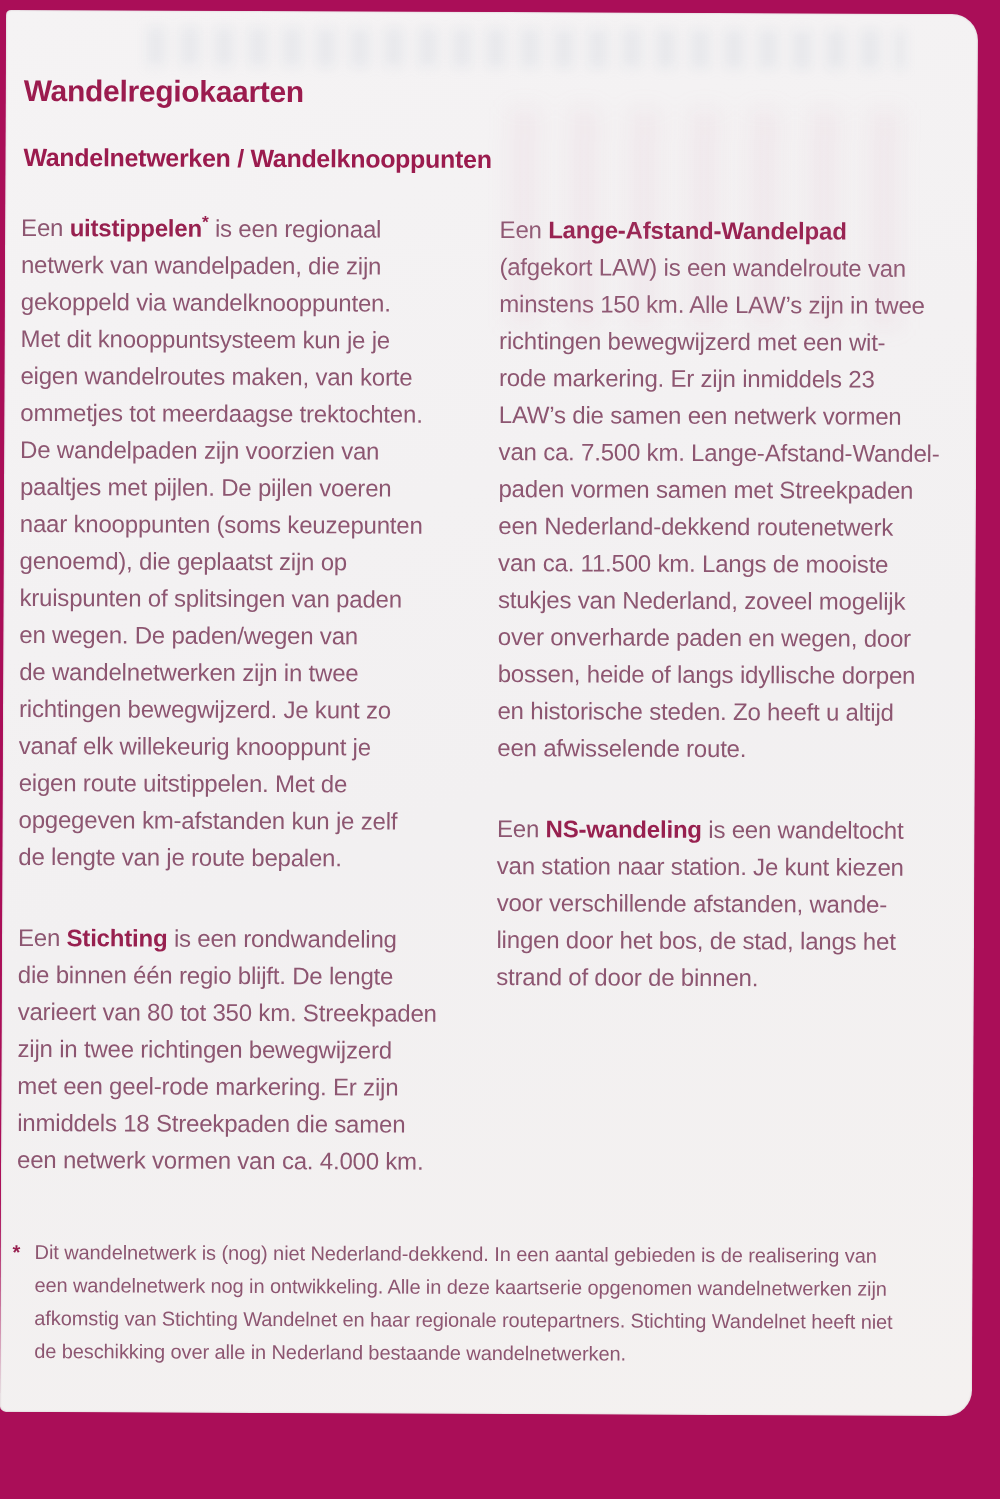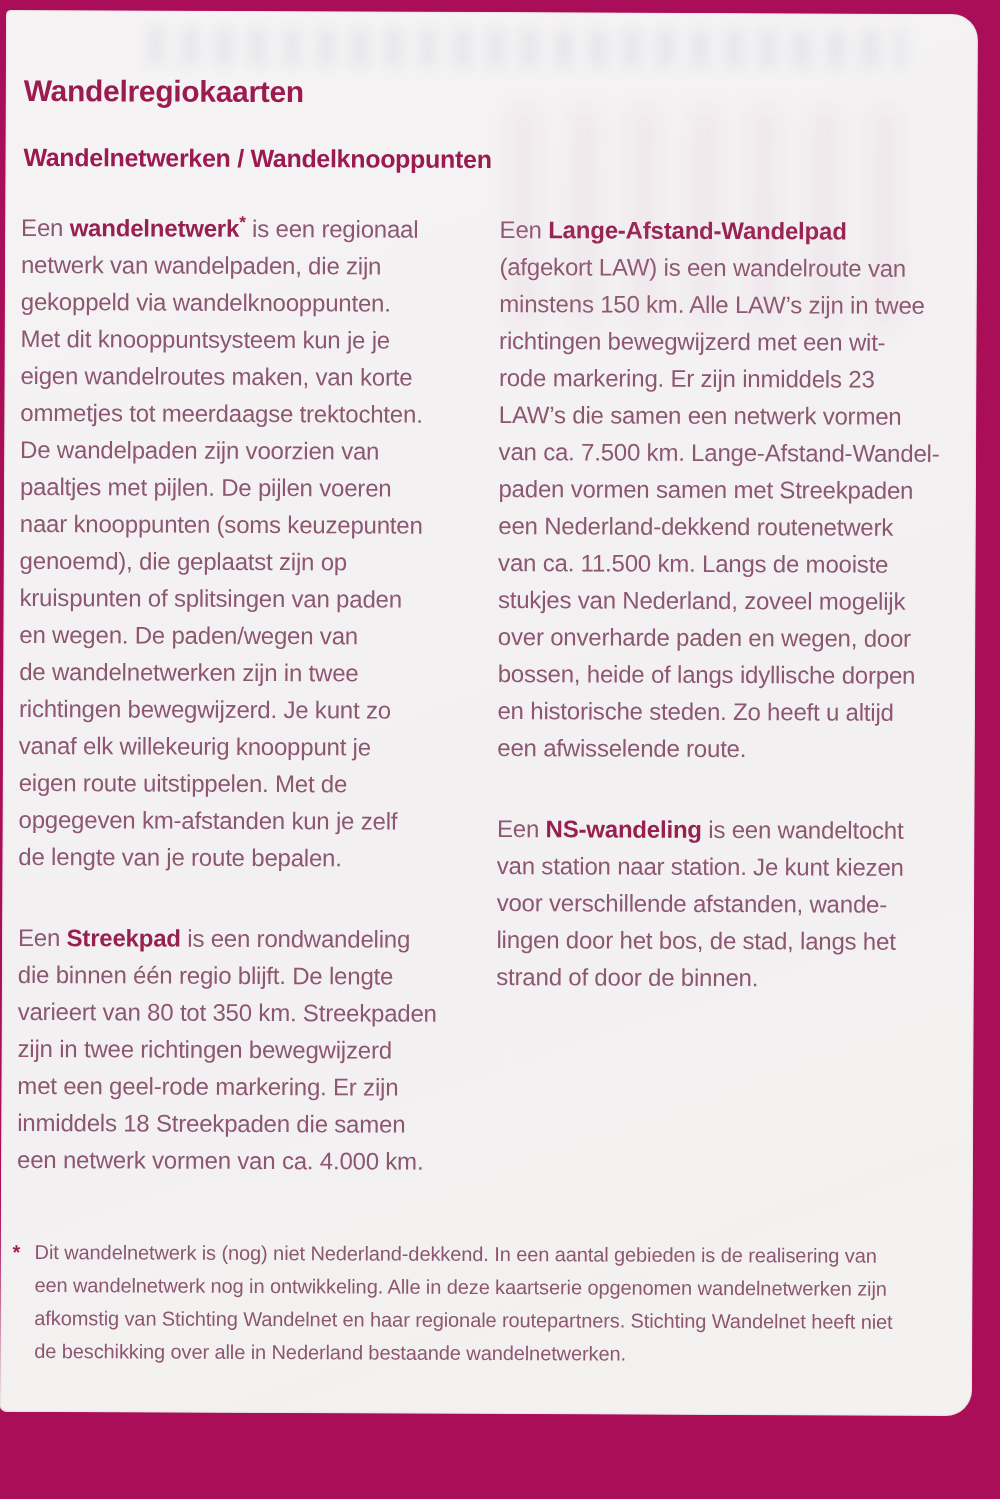--- a/index.html
+++ b/index.html
@@ -107,39 +107,39 @@
 
   <div class="bleed-top"></div>
   <div class="bleed-right"></div>
 
   <h1 class="title">Wandelregiokaarten</h1>
 
   <h2 class="subtitle">Wandelnetwerken / Wandelknooppunten</h2>
 
   <div class="columns">
     <div class="column column-left">
-      <p><span>Een </span><span class="term">wandelnetwerk</span><span class="term sup">*</span><span> is een regionaal
+      <p><span>Een </span><span class="term">uitstippelen</span><span class="term sup">*</span><span> is een regionaal
 netwerk van wandelpaden, die zijn
 gekoppeld via wandelknooppunten.
 Met dit knooppuntsysteem kun je je
 eigen wandelroutes maken, van korte
 ommetjes tot meerdaagse trektochten.
 De wandelpaden zijn voorzien van
 paaltjes met pijlen. De pijlen voeren
 naar knooppunten (soms keuzepunten
 genoemd), die geplaatst zijn op
 kruispunten of splitsingen van paden
 en wegen. De paden/wegen van
 de wandelnetwerken zijn in twee
 richtingen bewegwijzerd. Je kunt zo
 vanaf elk willekeurig knooppunt je
 eigen route uitstippelen. Met de
 opgegeven km-afstanden kun je zelf
 de lengte van je route bepalen.</span></p>
-      <p><span>Een </span><span class="term">Streekpad</span><span> is een rondwandeling
+      <p><span>Een </span><span class="term">Stichting</span><span> is een rondwandeling
 die binnen één regio blijft. De lengte
 varieert van 80 tot 350 km. Streekpaden
 zijn in twee richtingen bewegwijzerd
 met een geel-rode markering. Er zijn
 inmiddels 18 Streekpaden die samen
 een netwerk vormen van ca. 4.000 km.</span></p>
     </div>
     <div class="column column-right">
       <p><span>Een </span><span class="term">Lange-Afstand-Wandelpad</span><span>
 (afgekort LAW) is een wandelroute van

